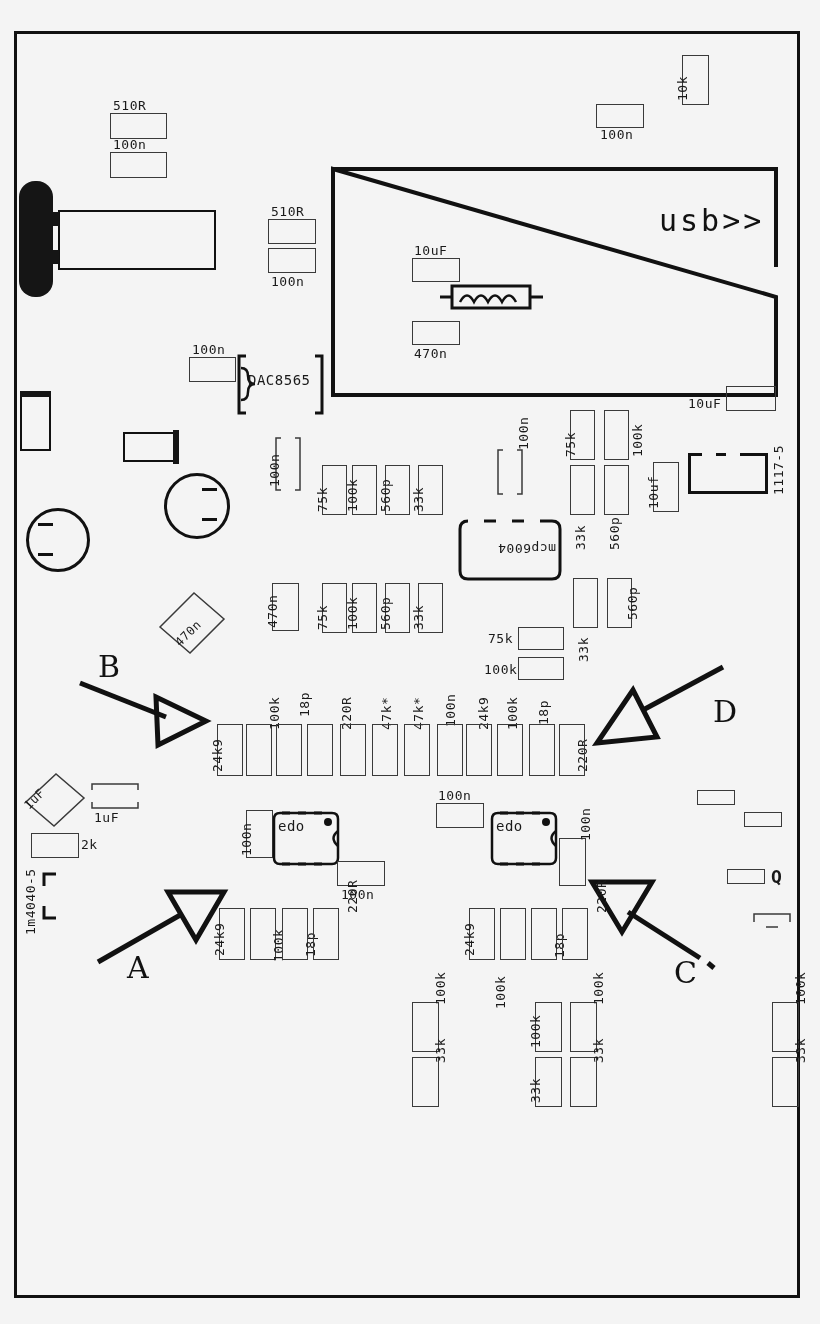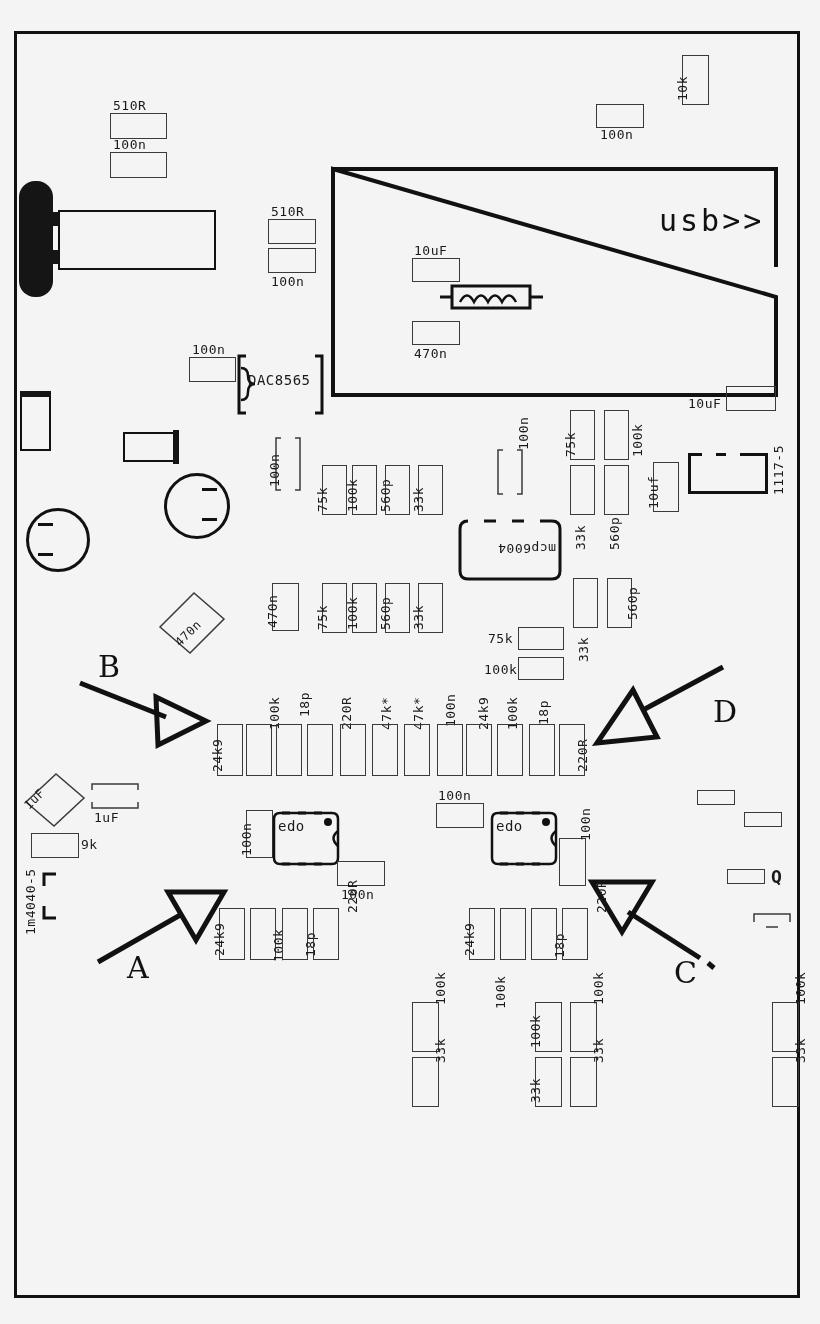--- a/index.html
+++ b/index.html
@@ -303,21 +303,21 @@
 
   <div class="block" style="left:90px;top:782px;width:50px;height:28px;">
     <svg width="50" height="28" viewBox="0 0 50 28">
       <path d="M2,8 L2,2 L48,2 L48,8" fill="none" stroke="#3a3a3a" stroke-width="1.5"></path>
       <path d="M2,20 L2,26 L48,26 L48,20" fill="none" stroke="#3a3a3a" stroke-width="1.5"></path>
     </svg>
   </div>
   <div class="lbl" style="left:94px;top:811px;">1uF</div>
 
   <div class="pad" style="left:31px;top:833px;width:48px;height:25px;"></div>
-  <div class="lbl" style="left:81px;top:838px;">9k</div>
+  <div class="lbl" style="left:81px;top:838px;">2k</div>
 
   <div class="block" style="left:42px;top:872px;width:28px;height:48px;">
     <svg width="28" height="48" viewBox="0 0 28 48">
       <path d="M2,14 L2,2 L14,2" fill="none" stroke="#111" stroke-width="3"></path>
       <path d="M2,34 L2,46 L14,46" fill="none" stroke="#111" stroke-width="3"></path>
     </svg>
   </div>
   <div class="lbl r90" style="left:24px;top:935px;">1m4040-5</div>
 
   <div class="arrowwrap" style="left:96px;top:890px;">

